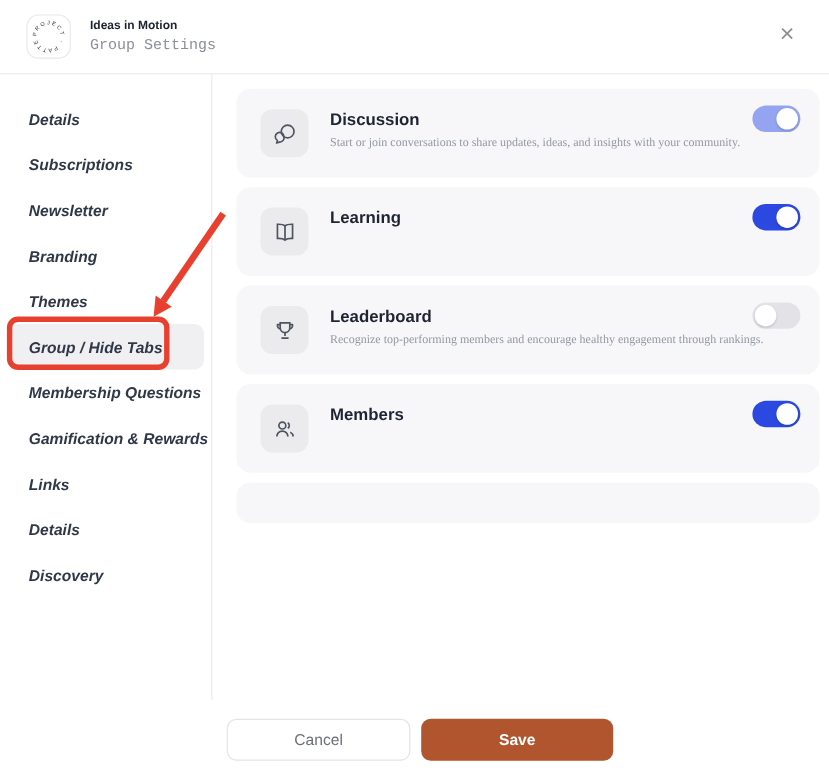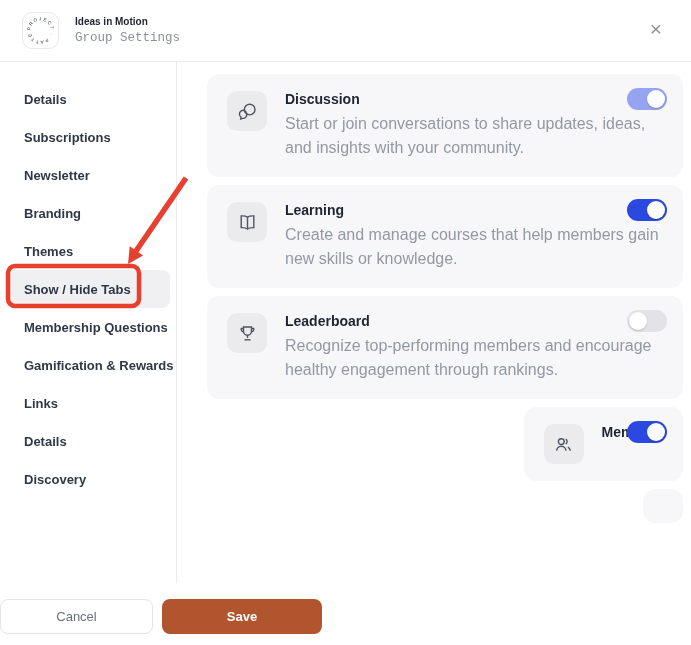--- a/index.html
+++ b/index.html
@@ -26,53 +26,54 @@
   .hdr-sub{font-size:12.5px;color:#8a8f99;margin-top:2px;font-family:Liberation Mono, monospace;}
   .close-btn{
     position:absolute;right:20px;top:14px;width:30px;height:30px;border:none;background:transparent;
     font-size:21px;color:#8e8e94;cursor:pointer;line-height:30px;text-align:center;
   }
   
   .content-row{display:flex;height:521px;}
   .sidebar{
     width:177px;flex:0 0 177px;border-right:1px solid var(--border);
     padding-top:18px;
+    font-style:italic;
   }
   .nav-item{
     height:38px;display:flex;align-items:center;margin:0 6px;
     padding:0 18px;font-size:13px;font-weight:600;color:#303848;
     border-radius:8px;cursor:pointer;white-space:nowrap;
   }
   .nav-item.active{background:var(--pill);}
   
-  .settings{flex:1;padding:12px 8px 0 20px;overflow:hidden;display:flex;flex-direction:column;gap:8px;align-items:flex-end;}
+  .settings{flex:1;padding:12px 8px 0 20px;overflow:hidden;display:flex;flex-direction:column;gap:8px;}
   .card{
     background:var(--card-bg);border-radius:12px;padding:17px 20px;
     display:flex;gap:18px;position:relative;flex:0 0 auto;
   }
   .icon-tile{
     width:40px;height:40px;background:var(--tile-bg);border-radius:10px;
     display:flex;align-items:center;justify-content:center;flex:0 0 auto;color:#4e5360;
   }
   .card-title{font-size:14px;font-weight:700;color:var(--text-dark);margin-bottom:5px;}
-  .card-desc{font-size:16px;color:var(--text-muted);line-height:1.5;max-width:378px;}
+  .card-desc{font-size:10px;color:var(--text-muted);line-height:1.5;max-width:378px;font-family:Liberation Serif, serif;}
   .toggle{
     position:absolute;top:14px;right:16px;width:40px;height:22px;border-radius:11px;
     background:var(--toggle-off);border:none;cursor:pointer;
   }
   .toggle .knob{
     position:absolute;top:2px;left:2px;width:18px;height:18px;border-radius:50%;
     background:#fff;box-shadow:0 1px 2px rgba(0,0,0,.18);transition:left .1s;
   }
   .toggle.on{background:var(--accent-blue);}
   .toggle.on-light{background:var(--accent-blue-light);}
   .toggle.on .knob,.toggle.on-light .knob{left:20px;}
   
   .modal-footer{
-    height:62px;display:flex;align-items:center;justify-content:flex-start;
+    height:62px;display:flex;align-items:center;justify-content:center;
     gap:9px;padding-top:4px;
   }
   .btn{height:35px;border-radius:8px;font-size:13px;cursor:pointer;font-family:inherit;}
   .btn-cancel{
     width:153px;background:#fff;border:1px solid #e3e4e8;color:#6b7078;font-weight:500;
   }
   .btn-save{
     width:160px;background:var(--save);border:none;color:#fff;font-weight:600;margin-right:-9px;
   }
   
@@ -114,21 +115,21 @@
     <div class="nav-item">
         <span>Newsletter</span>
       </div>
     <div class="nav-item">
         <span>Branding</span>
       </div>
     <div class="nav-item">
         <span>Themes</span>
       </div>
     <div class="nav-item active">
-        <span>Show / Hide Tabs</span>
+        <span>Group / Hide Tabs</span>
       </div>
     <div class="nav-item">
         <span>Membership Questions</span>
       </div>
     <div class="nav-item">
         <span>Gamification &amp; Rewards</span>
       </div>
     <div class="nav-item">
         <span>Links</span>
       </div>
@@ -160,21 +161,20 @@
 
     <section class="card">
       <div class="icon-tile">
         <svg width="21" height="21" viewBox="0 0 21 21" fill="none" stroke="currentColor" stroke-width="1.4">
           <path d="M10.5,5.2 C9.2,4.1 7.3,3.8 4.2,3.9 V15.6 C7.3,15.5 9.2,15.9 10.5,17 C11.8,15.9 13.7,15.5 16.8,15.6 V3.9 C13.7,3.8 11.8,4.1 10.5,5.2z"></path>
           <line x1="10.5" y1="5.4" x2="10.5" y2="16.6"></line>
         </svg>
       </div>
       <div>
         <div class="card-title">Learning</div>
-        <div class="card-desc">Create and manage courses that help members gain new skills or knowledge.</div>
       </div>
       <button class="toggle on">
           <span class="knob"></span>
         </button>
     </section>
 
 
     <section class="card">
       <div class="icon-tile">
         <svg width="21" height="21" viewBox="0 0 21 21" fill="none" stroke="currentColor" stroke-width="1.4">

